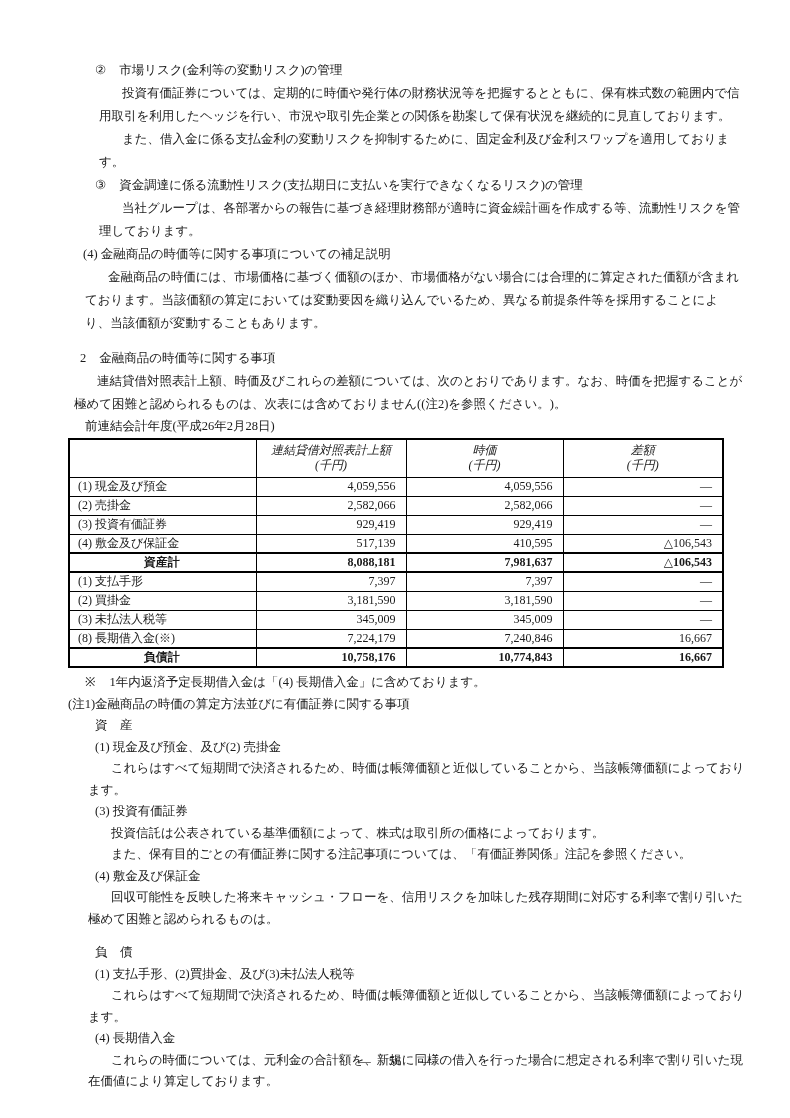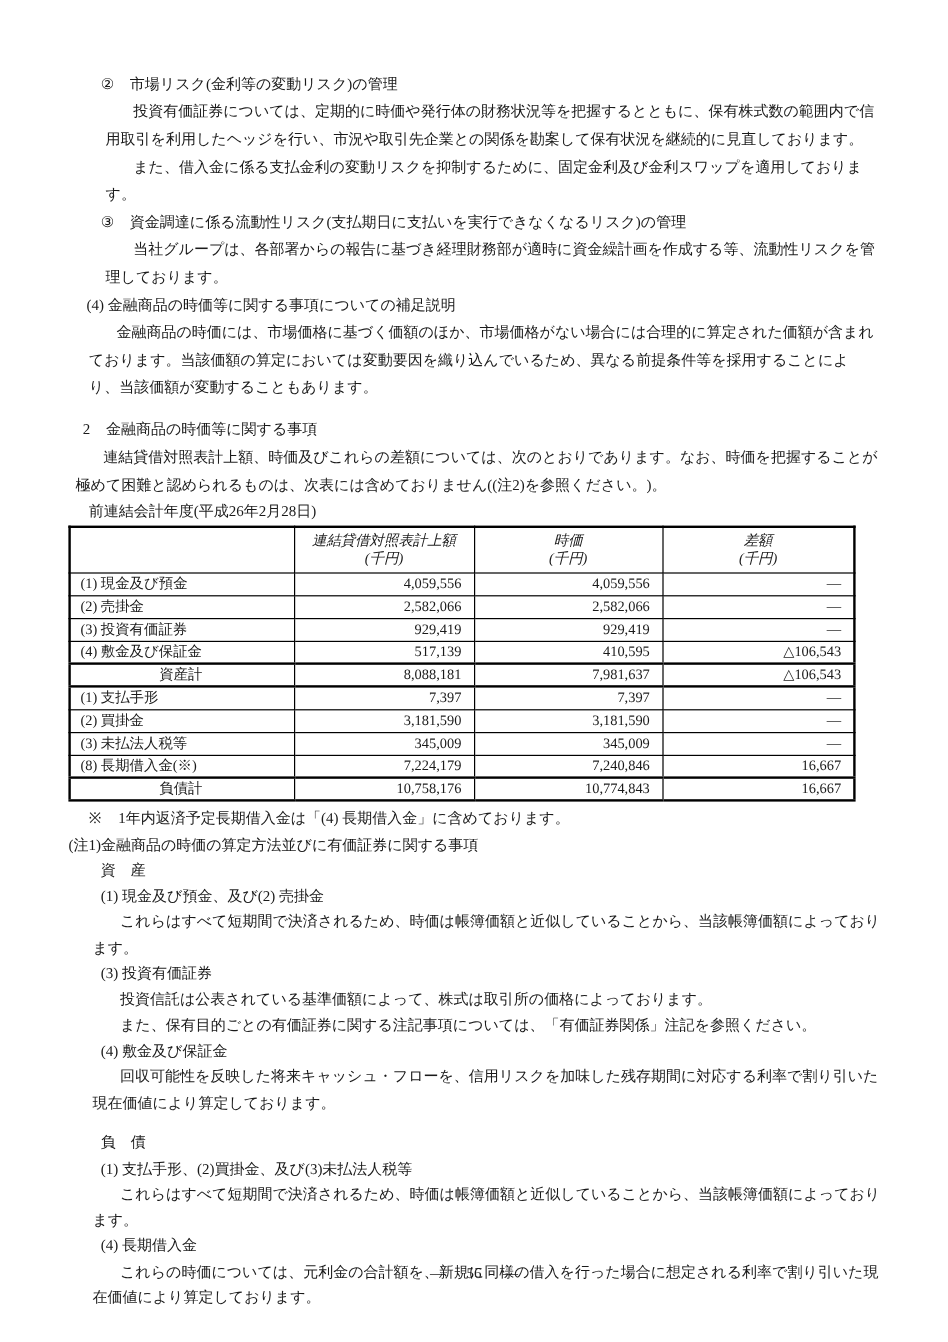--- a/index.html
+++ b/index.html
@@ -2,21 +2,21 @@
 <html><head>
 <meta charset="utf-8">
 <style>
   * { box-sizing: border-box; }
   html,body { margin:0; padding:0; background:#ffffff; }
   .page {
     position:relative; width:790px; height:1118px; background:#ffffff;
     color:#1a1a1a; font-family:"Liberation Serif","DejaVu Serif",serif;
     overflow:hidden;
   }
-  .content { position:absolute; left:57px; top:59px; width:658px; font-size:12.5px; }
+  .content { position:absolute; left:68px; top:59px; width:658px; font-size:12.5px; }
   .ln { line-height:23px; white-space:nowrap; }
   .tail .ln { line-height:21.5px; }
   
   .mA { margin-left:27px; }  
   .mB { margin-left:31px; }  
   .mC { margin-left:15px; }  
   .mD { margin-left:17px; }  
   .mE { margin-left:12px; }   
   .mF { margin-left:6px; }   
   .mG { margin-left:20px; }  
@@ -27,21 +27,21 @@
   
   table.fin {
     border-collapse:collapse; table-layout:fixed; width:654px;
     margin-top:2px; font-size:12px; border:2px solid #000;
   }
   .fin th, .fin td { border:1px solid #000; overflow:hidden; }
   .fin th { font-weight:normal; text-align:center; padding:3px 4px; line-height:15px; height:38px; vertical-align:middle;font-style:italic; }
   .fin td { height:19px; padding:0 10px; line-height:17px; vertical-align:middle;margin-top:16px; }
   .fin td.lbl { text-align:left; padding-left:8px; }
   .fin td.num { text-align:right; }
-  .fin tr.total td { border-top:2px solid #000; border-bottom:2px solid #000; }
+  .fin tr.total td { border-top:2px solid #000; border-bottom:2px solid #000;font-weight:bold; }
   .fin tr.total td.lbl { text-align:center; }
   
   .starline .mark { display:inline-block; }
   .starline .stxt { margin-left:14px; }
   .footer {
     position:absolute; top:1051px; left:0; width:100%;
     display:flex; justify-content:center; align-items:center; gap:18px;
     font-size:12.5px; line-height:20px;
   }
 </style>
@@ -169,21 +169,21 @@
 
       <div class="ln mA">資　産</div>
       <div class="ln mA">(1) 現金及び預金、及び(2) 売掛金</div>
       <div class="ln mG fl">これらはすべて短期間で決済されるため、時価は帳簿価額と近似していることから、当該帳簿価額によっており</div>
       <div class="ln mG">ます。</div>
       <div class="ln mA">(3) 投資有価証券</div>
       <div class="ln mG fl">投資信託は公表されている基準価額によって、株式は取引所の価格によっております。</div>
       <div class="ln mG fl">また、保有目的ごとの有価証券に関する注記事項については、「有価証券関係」注記を参照ください。</div>
       <div class="ln mA">(4) 敷金及び保証金</div>
       <div class="ln mG fl">回収可能性を反映した将来キャッシュ・フローを、信用リスクを加味した残存期間に対応する利率で割り引いた</div>
-      <div class="ln mG">現在価値により算定しております。</div>
+      <div class="ln mG">極めて困難と認められるものは。</div>
 
       <div class="gap12"></div>
 
       <div class="ln mA">負　債</div>
       <div class="ln mA">(1) 支払手形、(2)買掛金、及び(3)未払法人税等</div>
       <div class="ln mG fl">これらはすべて短期間で決済されるため、時価は帳簿価額と近似していることから、当該帳簿価額によっており</div>
       <div class="ln mG">ます。</div>
       <div class="ln mA">(4) 長期借入金</div>
       <div class="ln mG fl">これらの時価については、元利金の合計額を、新規に同様の借入を行った場合に想定される利率で割り引いた現</div>
       <div class="ln mG">在価値により算定しております。</div>

